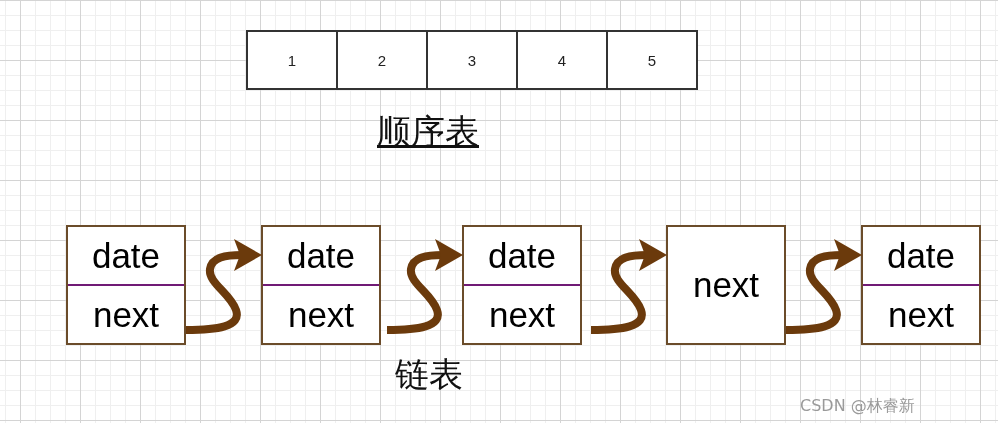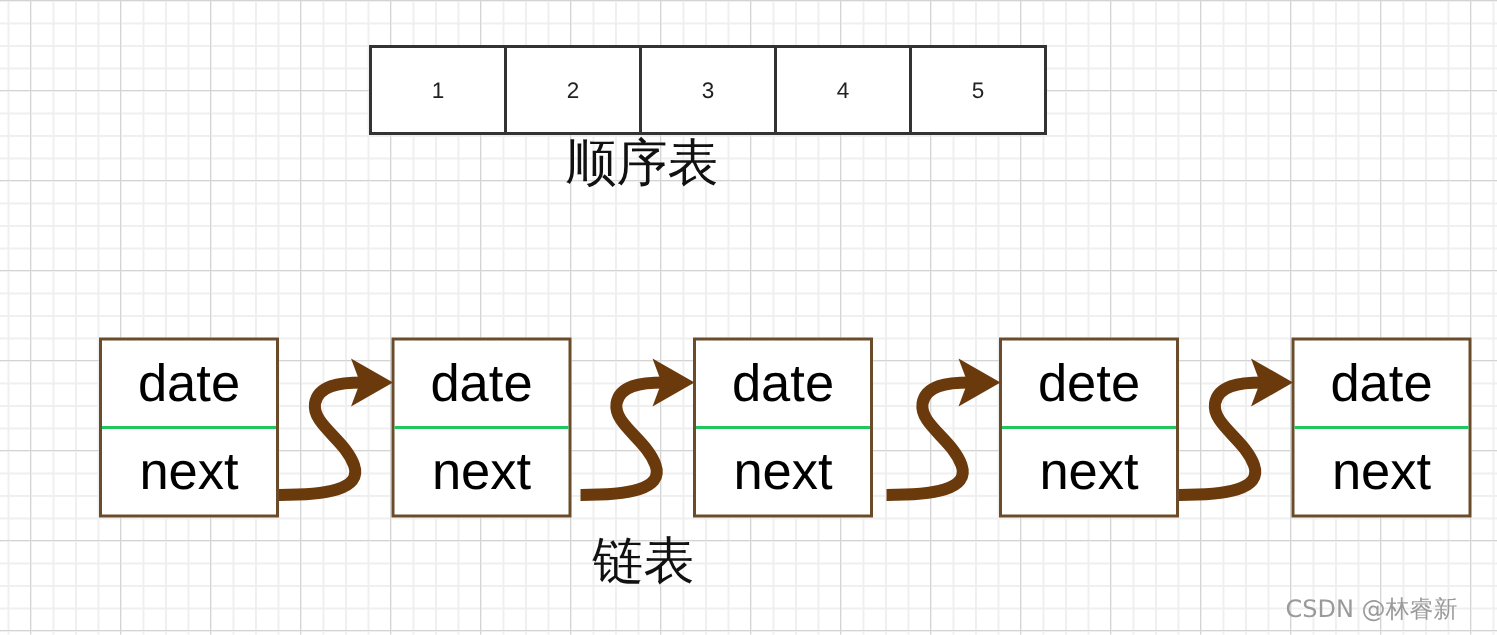--- a/index.html
+++ b/index.html
@@ -46,21 +46,21 @@
       border-right: none;
       width: 88px;
     }
     .label-cn {
       position: absolute;
       font-family: "DejaVu Sans", sans-serif;
       font-size: 34px;
       color: #111111;
       line-height: 1;
     }
-    .label-seq { left: 377px; top: 92px; }
+    .label-seq { left: 377px; top: 114px; text-decoration: underline; }
     .label-linked { left: 395px; top: 357px; }
     .node {
       position: absolute;
       top: 225px;
       width: 120px;
       height: 120px;
       border: 2px solid #6b4c2a;
       box-sizing: border-box;
       background: #ffffff;
       display: flex;
@@ -68,36 +68,36 @@
     }
     .node-field {
       flex: 1;
       display: flex;
       align-items: center;
       justify-content: center;
       font-size: 35px;
       color: #000000;
     }
     .node-field.top {
-      border-bottom: 2px solid #22c55e;
+      border-bottom: 2px solid #701a75;
     }
     .arrows {
       position: absolute;
       left: 0;
       top: 0;
       width: 998px;
       height: 423px;
       pointer-events: none;
     }
     .arrows .arrow {
       pointer-events: auto;
     }
     .watermark {
       position: absolute;
-      left: 857px;
+      left: 800px;
       top: 396px;
       font-size: 16px;
       color: #9a9a9a;
       font-family: "DejaVu Sans", sans-serif;
       white-space: nowrap;
     }
   </style>
 </head>
 <body>
 
@@ -116,21 +116,20 @@
 </div>
 <div class="node" style="left:261px;">
   <div class="node-field top">date</div>
   <div class="node-field">next</div>
 </div>
 <div class="node" style="left:462px;">
   <div class="node-field top">date</div>
   <div class="node-field">next</div>
 </div>
 <div class="node" style="left:666px;">
-  <div class="node-field top">dete</div>
   <div class="node-field">next</div>
 </div>
 <div class="node" style="left:861px;">
   <div class="node-field top">date</div>
   <div class="node-field">next</div>
 </div>
 
 <svg class="arrows" viewBox="0 0 998 423">
   <defs>
     <g id="s-arrow">

